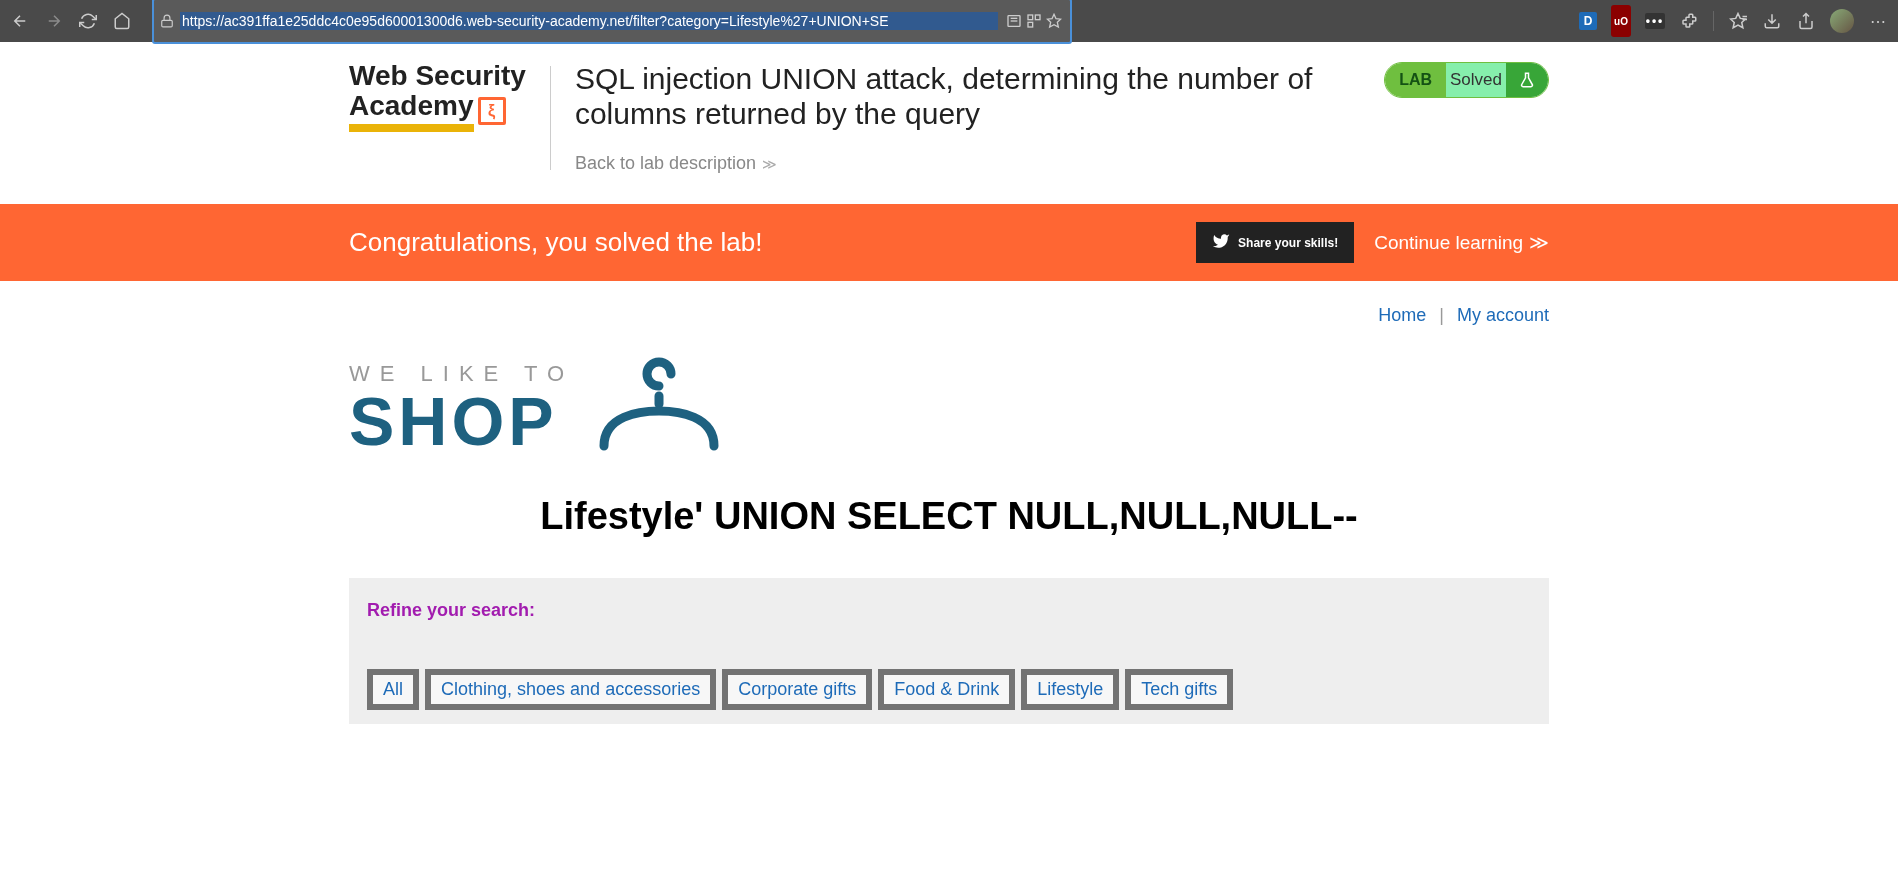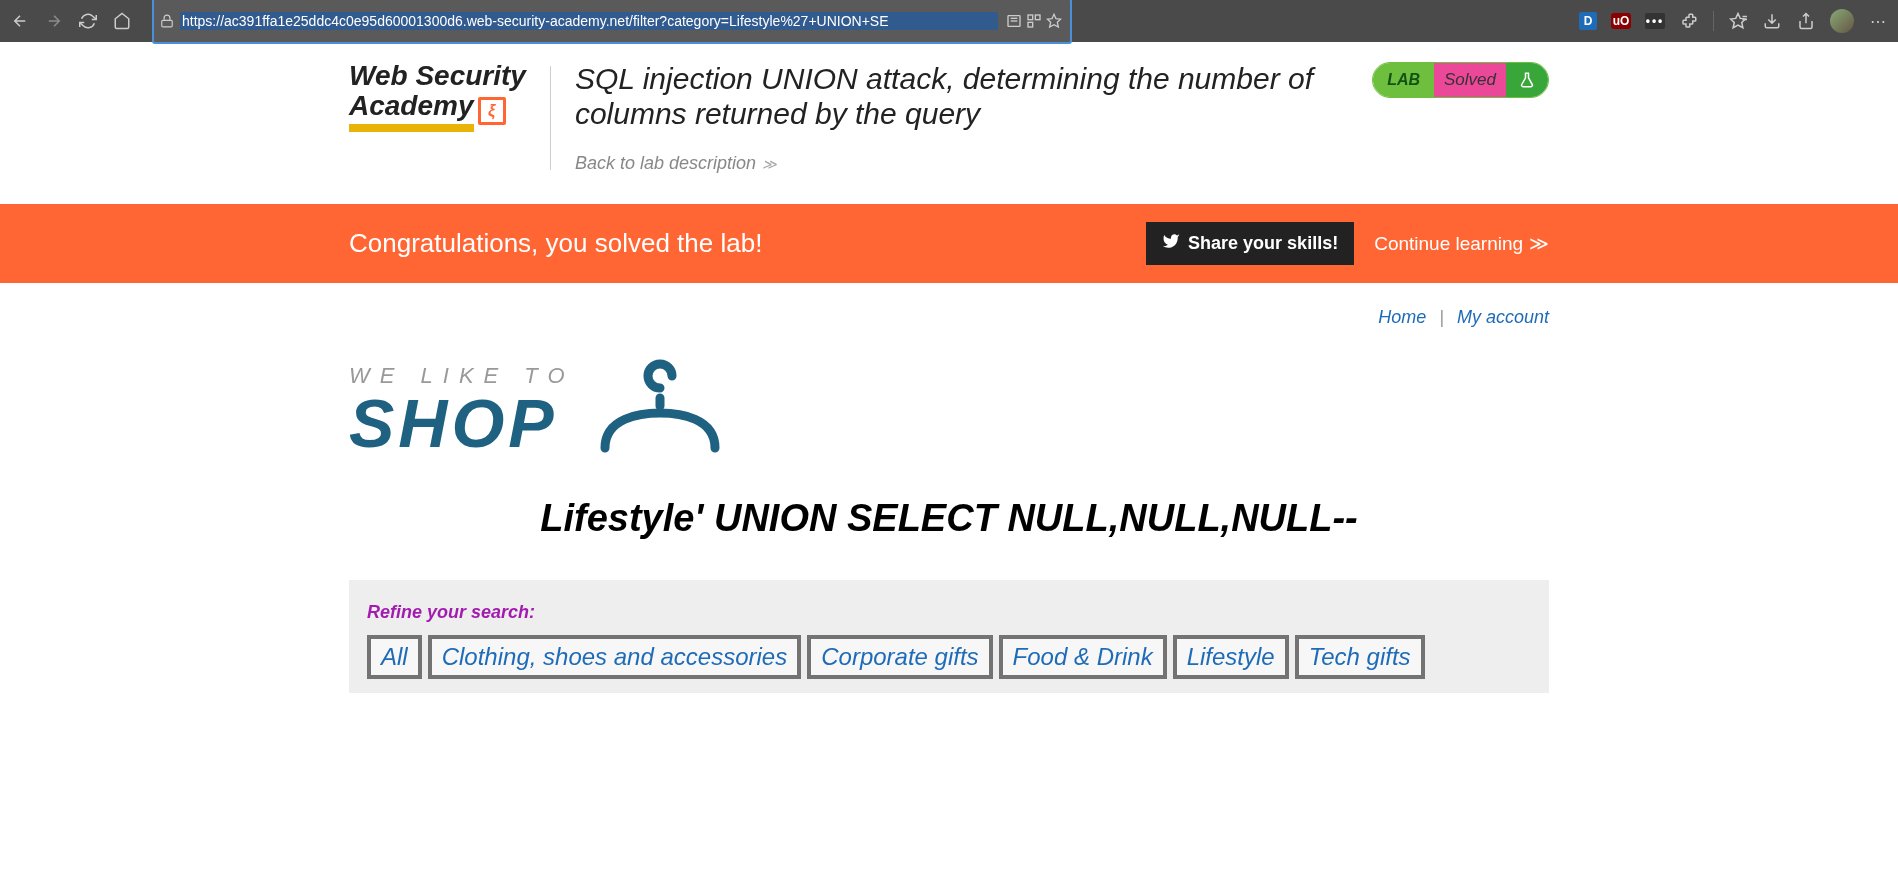--- a/index.html
+++ b/index.html
@@ -45,27 +45,27 @@
     overflow: hidden;
     flex: 1;
   }
   .toolbar-right { display:flex; align-items:center; gap:14px; margin-left:auto; }
   .ext-icon {
     width: 20px; height: 20px;
     display:flex; align-items:center; justify-content:center;
     color:#ccc; font-size:12px; font-weight:bold;
   }
   .ext-d { background:#1e6bb8; color:#fff; border-radius:2px; width:18px; height:18px; }
-  .ext-uo { background:#8b0000; color:#fff; border-radius:3px; width:20px; height:16px; font-size:12px; }
+  .ext-uo { background:#8b0000; color:#fff; border-radius:3px; width:20px; height:32px; font-size:10px; }
   .ext-dots { background:#333; color:#fff; border-radius:2px; width:20px; height:16px; letter-spacing:2px; }
   .avatar { width:24px; height:24px; border-radius:50%; background:linear-gradient(135deg,#8a7,#654); }
   .divider-v { width:1px; height:20px; background:#666; }
 
   
-  .container { max-width: 1240px; margin: 0 auto; padding: 0 20px; font-style: italic; }
+  .container { max-width: 1240px; margin: 0 auto; padding: 0 20px; }
 
   .header {
     display:flex;
     align-items:flex-start;
     padding: 20px 0 10px;
     gap: 24px;
   }
   .logo-block { flex: 0 0 auto; }
   .logo-top { font-family: Arial; font-weight:bold; font-size:28px; color:#222; line-height:1.0; }
   .logo-bottom-wrap { display:flex; align-items:center; gap:4px; }
@@ -80,37 +80,37 @@
   .dbl-chevron { font-size:14px; color:#aaa; }
 
   .status-pill {
     display:flex; align-items:center;
     border:1px solid #6fbf3f; border-radius:18px;
     overflow:hidden; height:36px;
     margin-top:0;
   }
   .pill-lab { background:#6fbf3f; color:#0a3; font-weight:bold; padding:0 14px; height:100%; display:flex; align-items:center; color:#064; }
   .pill-lab span{ color:#145214; }
-  .pill-solved { background:#ec4899; color:#333; padding:0 10px; height:100%; display:flex; align-items:center; font-size:17px; }
+  .pill-solved { background:#86efac; color:#333; padding:0 4px; height:100%; display:flex; align-items:center; font-size:17px; }
   .pill-icon { background:#38a638; width:42px; height:100%; display:flex; align-items:center; justify-content:center; color:#fff; }
 
   
   .banner {
     background:#ff6633;
     color:#fff;
     margin-top:20px;
   }
   .banner-inner {
     max-width:1240px; margin:0 auto; padding:18px 20px;
     display:flex; align-items:center; gap:20px;
   }
   .congrats { font-size:26px; flex:1; }
   .share-btn {
     background:#222; color:#fff; padding:10px 16px;
-    display:flex; align-items:center; gap:8px; font-size:18px; font-weight:bold;
+    display:flex; align-items:center; gap:8px; font-size:12px; font-weight:bold;
     cursor:pointer;
   }
   .continue-link { color:#fff; font-size:19px; display:flex; align-items:center; gap:6px; cursor:pointer; }
 
   
   .top-links { text-align:right; padding:24px 0 10px; font-size:18px; }
   .top-links a { color:#1e6bb8; text-decoration:none; cursor:pointer; }
   .top-links .sep { color:#999; margin:0 8px; }
 
   
@@ -121,23 +121,23 @@
   .hanger-glyph { color:#1e6180; }
 
   
   .injection-heading { text-align:center; font-size:38px; color:#000000; padding:10px 0 40px; }
 
   
   .refine-box { background:#eee; padding:22px 18px 14px; }
   .refine-title { color:#a21caf; font-weight:bold; font-size:18px; margin-bottom:12px; }
   .refine-links { display:flex; flex-wrap:wrap; gap:0; }
   .refine-links a {
-    color:#1e6bb8; text-decoration:none; font-size:24px;
-    padding:4px 10px; border:4px solid #737373; background:#f7f7f7;
-    margin-right:6px; cursor:pointer;
+    color:#1e6bb8; text-decoration:none; font-size:18px;
+    padding:4px 10px; border:6px solid #737373; background:#f7f7f7;
+    margin-right:6px; cursor:pointer;margin-top:36px;
   }
 </style>
 </head>
 <body>
 
 <div class="browser-bar">
   <div class="nav-icon">
     <svg width="18" height="18" viewBox="0 0 24 24" fill="none" stroke="currentColor" stroke-width="2">
         <path d="M19 12H5M12 19l-7-7 7-7"></path>
       </svg>

